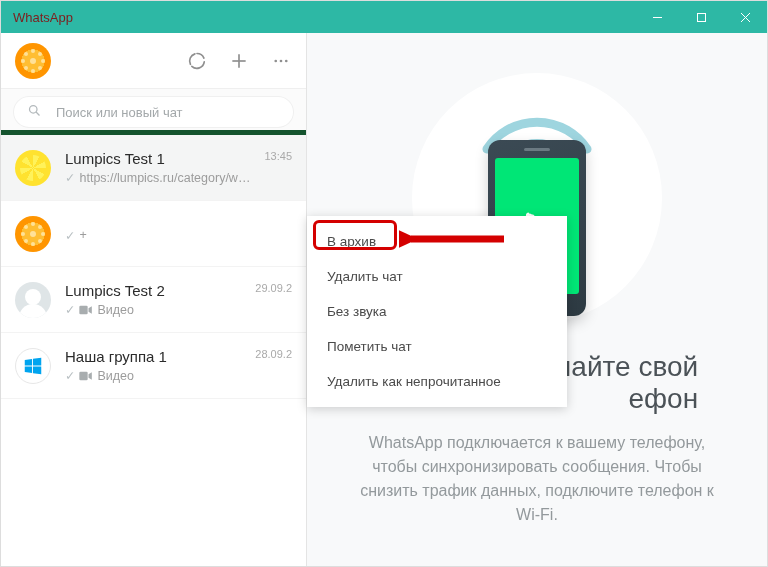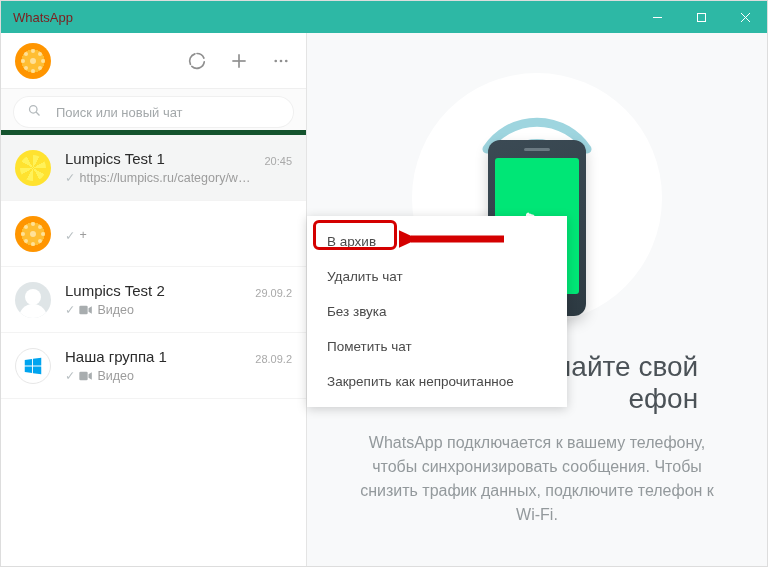--- a/index.html
+++ b/index.html
@@ -30,21 +30,21 @@
   
   .search{height:46px;padding:7px 12px;border-bottom:5px solid #14532d;background:#fbfbfb}
   .search-box{height:32px;background:#fff;border-radius:16px;display:flex;align-items:center;padding:0 14px;gap:14px;color:#9aa0a3;box-shadow:inset 0 0 0 1px #f0f0f0}
   .search-box input{border:none;outline:none;font-size:13px;flex:1;color:#555;background:transparent}
   .search-box input::placeholder{color:#a3a8aa}
   
   .chat-list{flex:1;overflow:hidden}
   .chat-item{height:66px;display:flex;align-items:center;padding:0 14px;gap:14px;cursor:pointer;border-bottom:1px solid #f3f3f3;position:relative}
   .chat-item.active{background:#f4f5f5}
   .chat-info{flex:1;min-width:0}
-  .chat-row{display:flex;justify-content:space-between;align-items:flex-end;gap:8px}
+  .chat-row{display:flex;justify-content:space-between;align-items:flex-start;gap:8px}
   .chat-name{font-size:15px;color:#2b2b2b;white-space:nowrap;overflow:hidden;text-overflow:ellipsis}
   .chat-time{font-size:11px;color:#a9a9a9;flex-shrink:0}
   .chat-msg{font-size:12.5px;color:#9c9c9c;margin-top:3px;white-space:nowrap;overflow:hidden;text-overflow:ellipsis;display:flex;align-items:center;gap:4px}
   .check{color:#b8bfc2}
   .vid-ico{display:inline-flex}
   
   .intro{flex:1;background:#f8f9fa;display:flex;flex-direction:column;align-items:center;justify-content:center;text-align:center;padding:0 40px;position:relative}
   .intro-circle{width:250px;height:250px;border-radius:50%;background:#fff;display:flex;align-items:center;justify-content:center;position:relative;margin-bottom:28px}
   .wifi-arcs{position:absolute;top:26px}
   .phone{width:98px;height:176px;border-radius:12px;background:linear-gradient(160deg,#3b4a54,#2d3a42);position:relative;top:30px;box-shadow:0 6px 14px rgba(0,0,0,.18)}
@@ -127,21 +127,21 @@
         </div>
       </div>
 
       <div class="chat-list">
 
         <div class="chat-item active">
           <div class="avatar lemon"></div>
           <div class="chat-info">
             <div class="chat-row">
               <span class="chat-name">Lumpics Test 1</span>
-              <span class="chat-time">20:45</span>
+              <span class="chat-time">13:45</span>
             </div>
             <div class="chat-msg">
               <span class="check">✓</span>
               <span>https://lumpics.ru/category/w…</span>
             </div>
           </div>
         </div>
 
         <div class="chat-item">
           <div class="avatar orange"></div>
@@ -222,21 +222,21 @@
       <p>WhatsApp подключается к вашему телефону, чтобы синхронизировать сообщения. Чтобы снизить трафик данных, подключите телефон к Wi-Fi.</p>
     </div>
 
   </div>
 
   <div class="ctx-menu">
     <div class="ctx-item">В архив</div>
     <div class="ctx-item">Удалить чат</div>
     <div class="ctx-item">Без звука</div>
     <div class="ctx-item">Пометить чат</div>
-    <div class="ctx-item">Закрепить как непрочитанное</div>
+    <div class="ctx-item">Удалить как непрочитанное</div>
   </div>
 
   <div class="ctx-highlight"></div>
   <div class="arrow">
     <svg width="110" height="24">
       <defs>
         <marker id="ah" markerWidth="12" markerHeight="12" refX="2" refY="6" orient="auto">
           <path d="M12 1 L1 6 L12 11 Z" fill="#d40000"></path>
         </marker>
       </defs>

